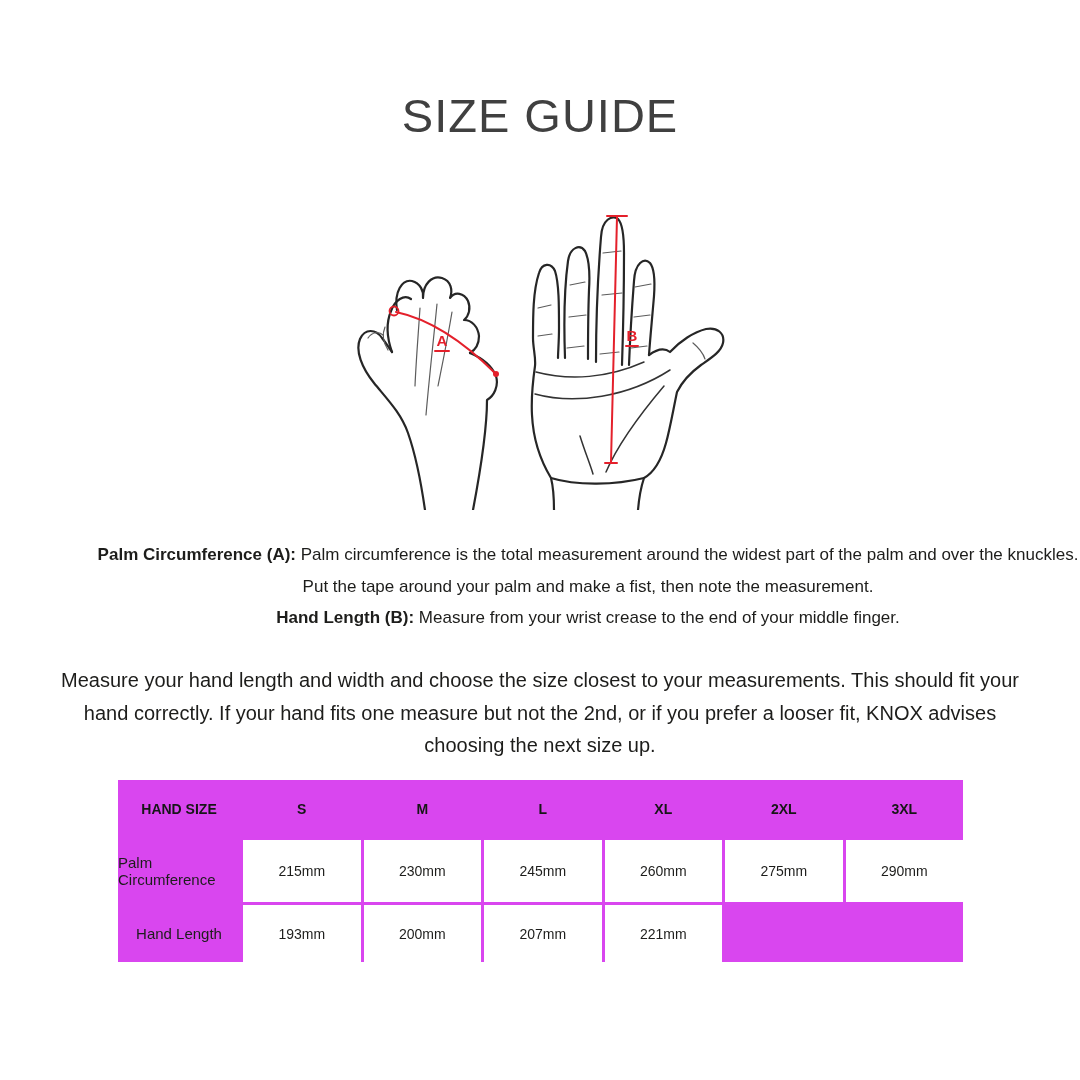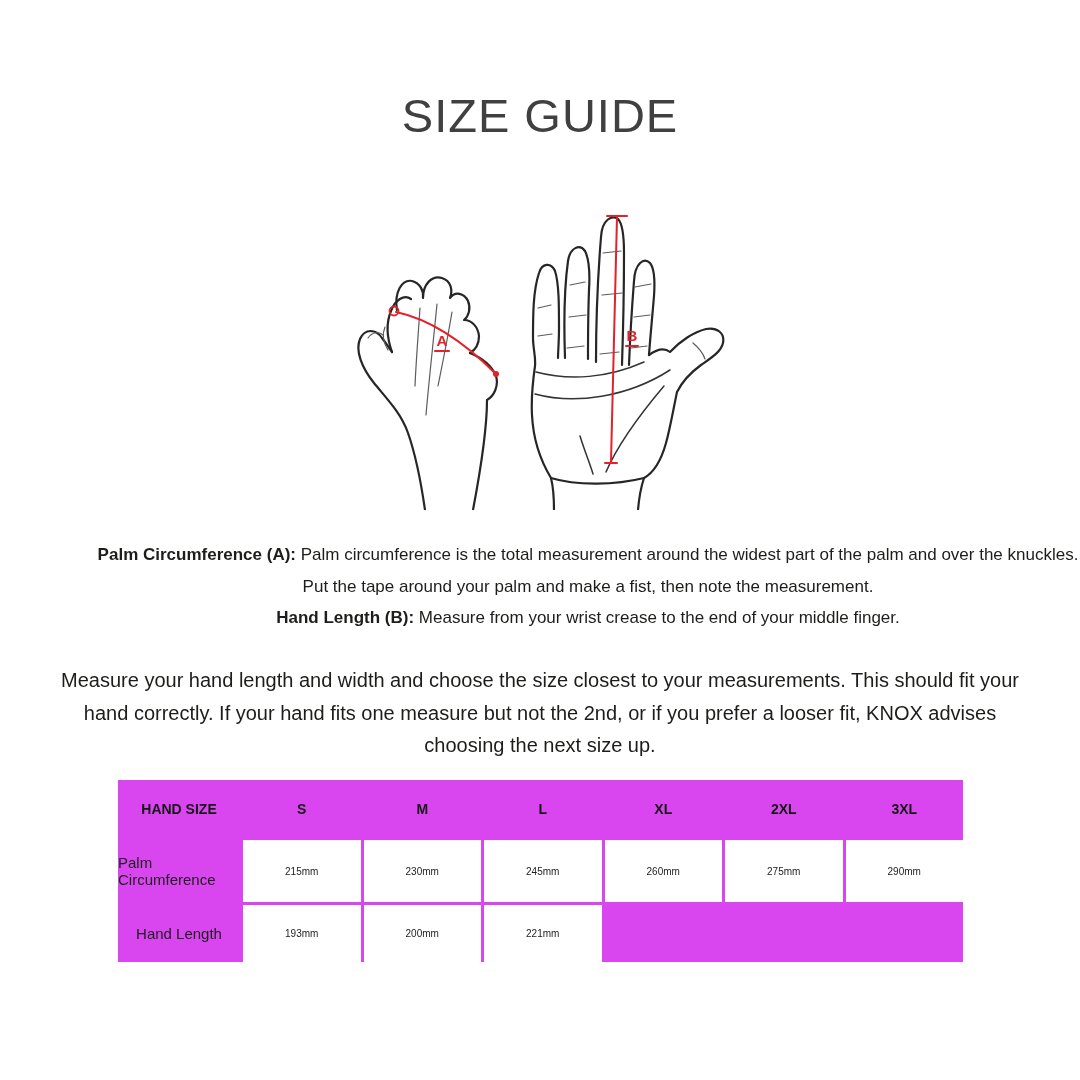--- a/index.html
+++ b/index.html
@@ -29,21 +29,21 @@
     width:978px;margin:0;text-align:center;font-size:20px;line-height:32.5px;
   }
   .size-table{
     position:absolute;left:118px;top:780px;width:845px;height:182px;
     display:grid;grid-template-columns:122px repeat(6,1fr);
     grid-template-rows:57px 62px 57px;gap:3px;background:#d946ef;
   }
   .size-table>div{display:flex;align-items:center;justify-content:center;}
   .size-table .th{font-weight:700;font-size:14px;color:#161616;}
   .size-table .rowlabel{font-size:15px;color:#1d1d1b;}
-  .size-table .cell{background:#ffffff;font-size:10px;color:#1d1d1b;}
+  .size-table .cell{background:#ffffff;font-size:14px;color:#1d1d1b;}
 </style>
 </head>
 <body>
 
 <h1 class="title">SIZE GUIDE</h1>
 
 <div class="diagram">
   <svg viewBox="0 0 420 320">
 
     <g>
@@ -116,14 +116,15 @@
   <div class="cell">215mm</div>
   <div class="cell">230mm</div>
   <div class="cell">245mm</div>
   <div class="cell">260mm</div>
   <div class="cell">275mm</div>
   <div class="cell">290mm</div>
 
   <div class="rowlabel">Hand Length</div>
   <div class="cell">193mm</div>
   <div class="cell">200mm</div>
+  <div class="cell">207mm</div>
   <div class="cell">221mm</div>
 </div>
 
 </body></html>

